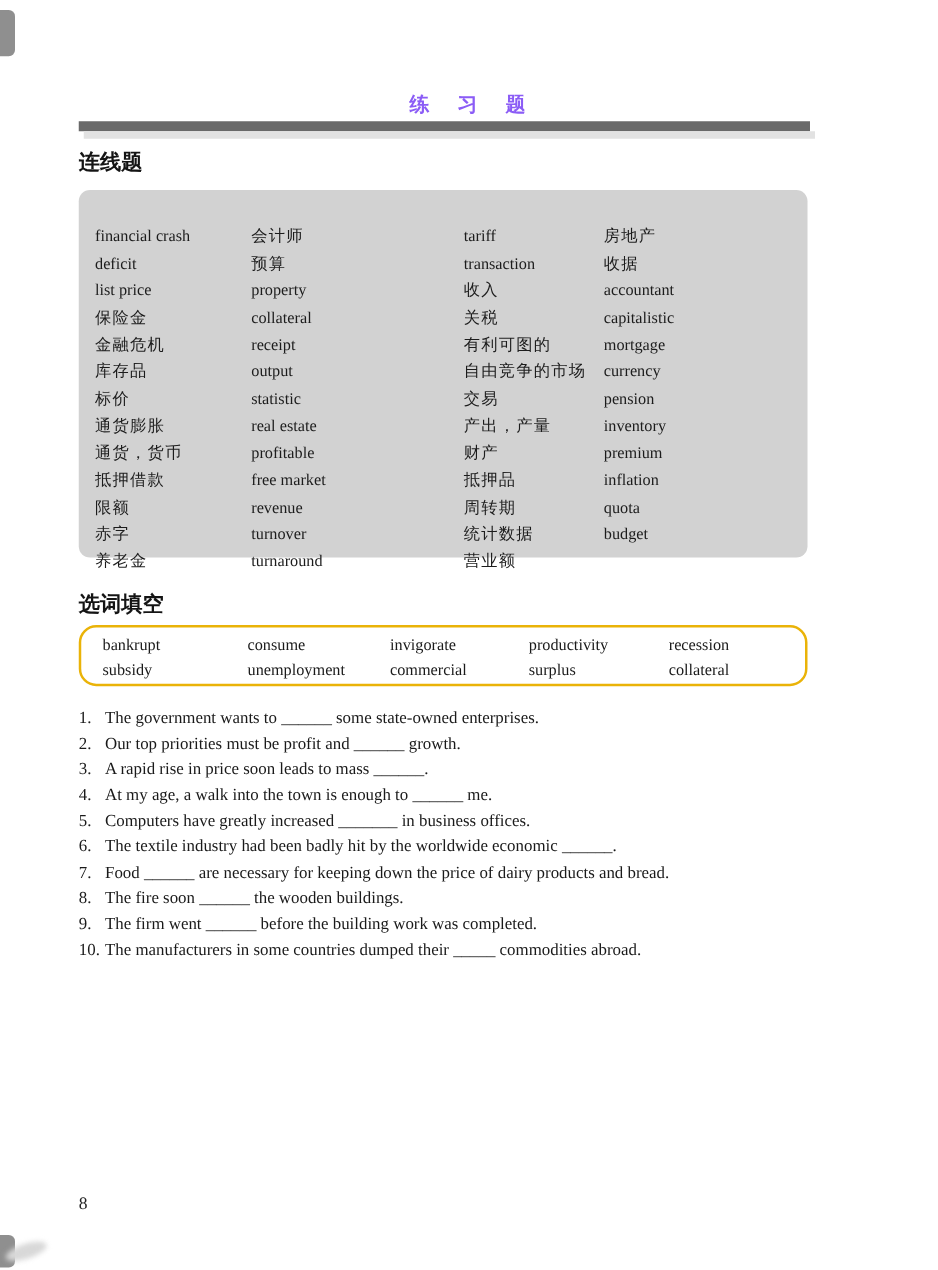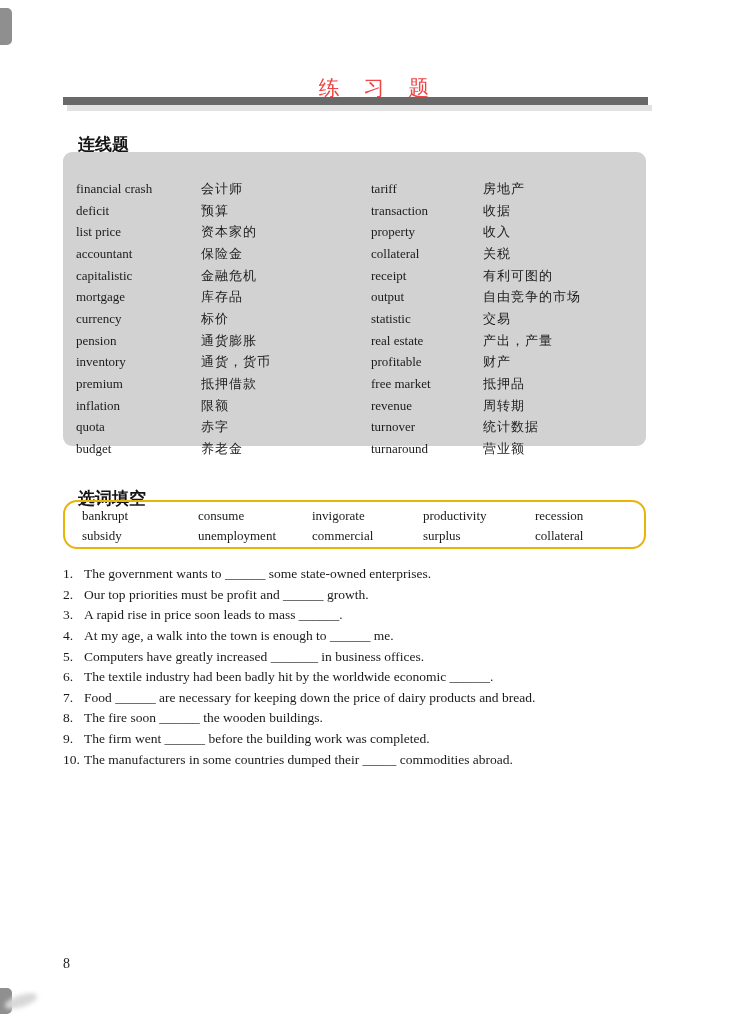--- a/index.html
+++ b/index.html
@@ -15,27 +15,27 @@
   .edge-mark{position:absolute;left:0;background:#8f8f8f;border-radius:0 5px 5px 0;}
   .edge-mark.top{top:8px;width:12px;height:37px;}
   .edge-mark.bottom{top:988px;width:12px;height:26px;}
   .smudge{position:absolute;left:4px;top:995px;width:34px;height:12px;background:#d8d8d8;
     border-radius:50%;transform:rotate(-18deg);filter:blur(2px);}
 
   
   .main-title{
     position:absolute;top:74px;left:0;width:100%;
     text-align:center;font-family:"Liberation Sans","DejaVu Sans",sans-serif;
-    font-size:21px;font-weight:normal;letter-spacing:2px;word-spacing:14px;color:#ef4444;
+    font-size:16px;font-weight:bold;letter-spacing:2px;word-spacing:14px;color:#8b5cf6;
   }
   .bar-dark{position:absolute;left:63px;top:97px;width:585px;height:8px;background:#696969;}
   .bar-light{position:absolute;left:67px;top:105px;width:585px;height:6px;background:#e2e2e2;}
 
   .section-heading{
-    position:absolute;left:63px;margin:15px;
+    position:absolute;left:63px;margin:0;
     font-size:17px;font-weight:bold;color:#141414;
     font-family:"Liberation Serif","DejaVu Serif",serif;
   }
   #matching-heading{top:118px;}
   #fill-heading{top:472px;}
 
   
   .match-box{
     position:absolute;left:63px;top:152px;width:583px;height:294px;
     background:#d2d2d2;border-radius:9px;
@@ -94,21 +94,20 @@
     <div class="match-grid">
       <span class="en">financial crash</span>
         <span class="zh">会计师</span>
         <span class="en">tariff</span>
         <span class="zh">房地产</span>
       <span class="en">deficit</span>
         <span class="zh">预算</span>
         <span class="en">transaction</span>
         <span class="zh">收据</span>
       <span class="en">list price</span>
-        <span class="zh">资本家的</span>
         <span class="en">property</span>
         <span class="zh">收入</span>
       <span class="en">accountant</span>
         <span class="zh">保险金</span>
         <span class="en">collateral</span>
         <span class="zh">关税</span>
       <span class="en">capitalistic</span>
         <span class="zh">金融危机</span>
         <span class="en">receipt</span>
         <span class="zh">有利可图的</span>

